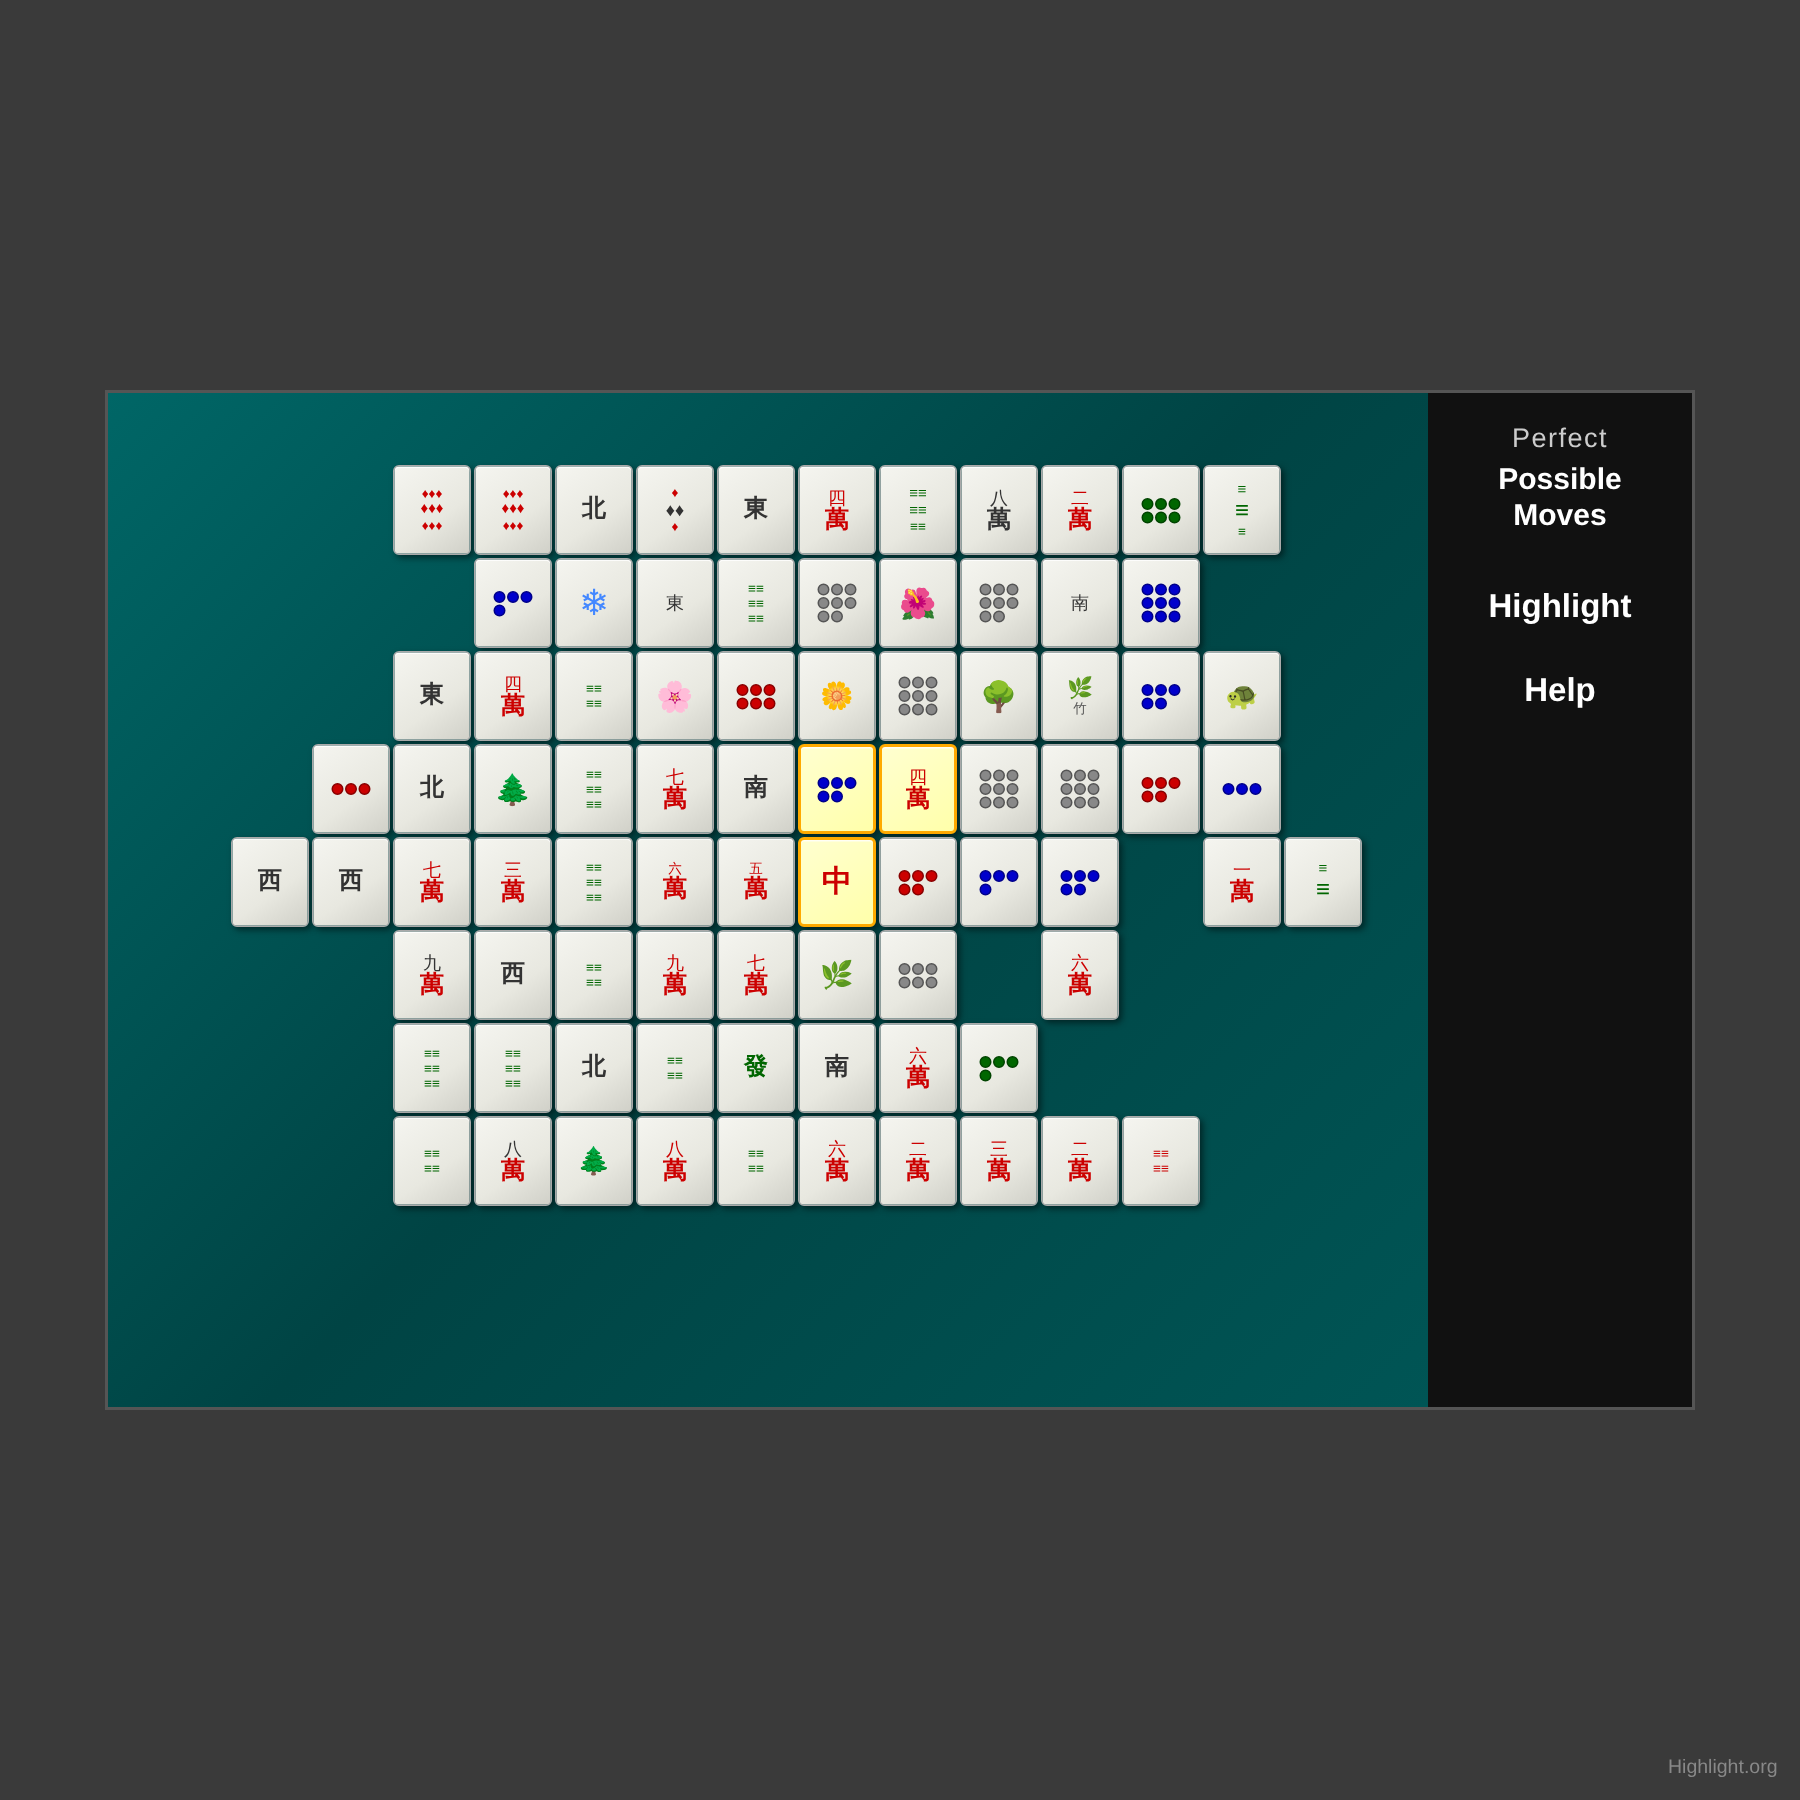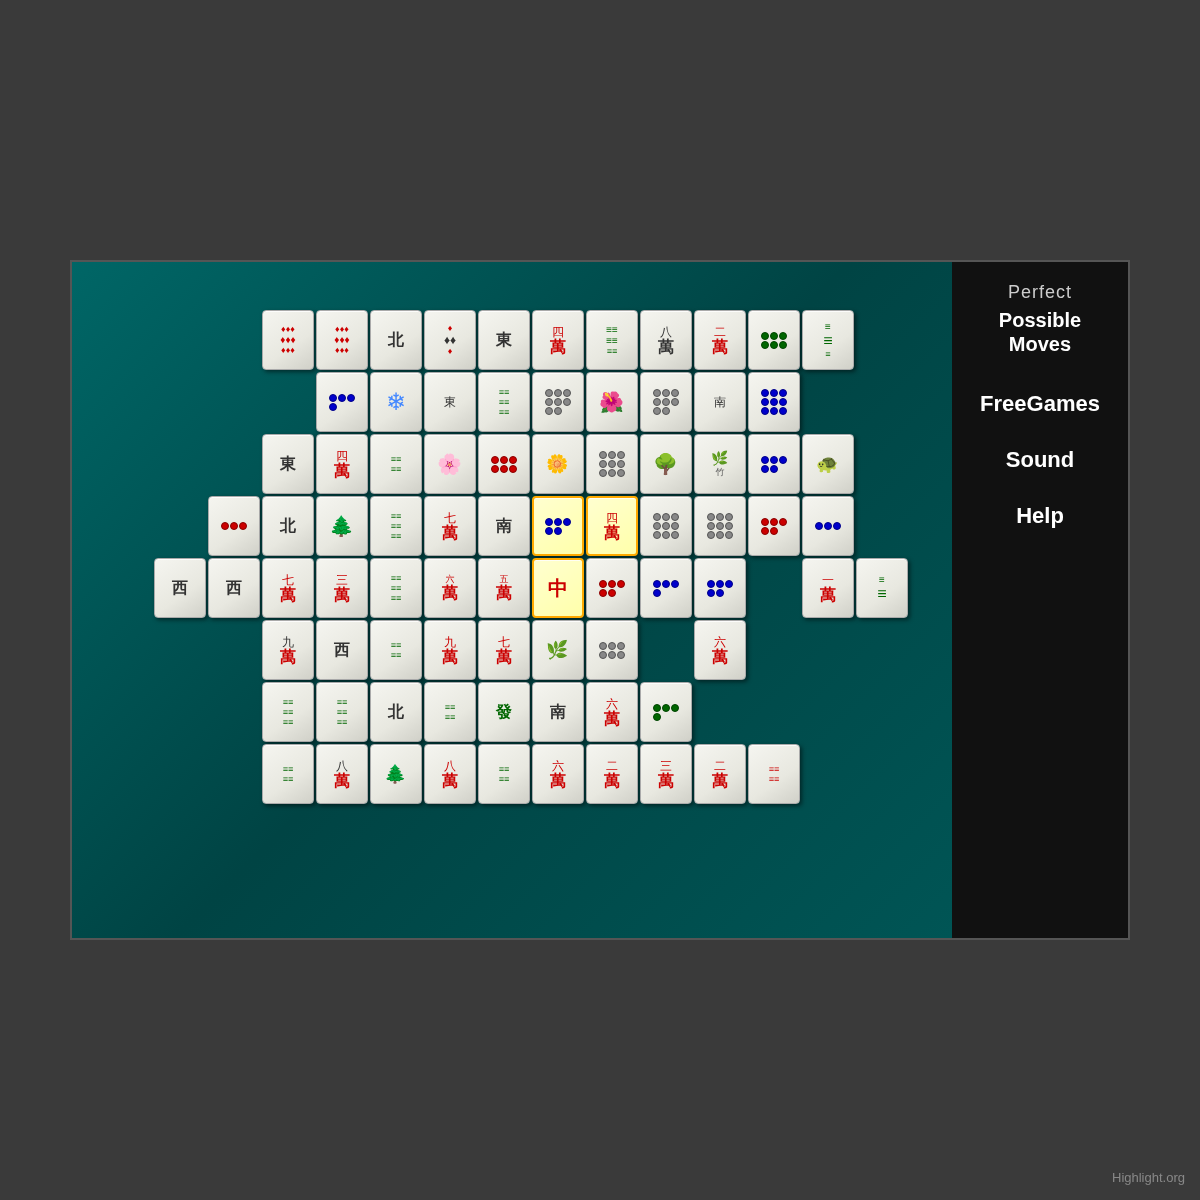--- a/index.html
+++ b/index.html
@@ -593,18 +593,17 @@
         <div class="top-char" style="color:#cc0000; font-size:9px">≡≡</div>
         <div class="main-char" style="color:#cc0000; font-size:9px">≡≡</div>
       </div>
 
     </div>
   </div>
 
   <div class="sidebar">
     <div class="perfect-label">Perfect</div>
     <div class="possible-moves-label">Possible<br>Moves</div>
-    <div class="action-btn">FreeGames</div>
-    <div class="action-btn">Sound</div>
+    <div class="action-btn">Highlight</div>
     <div class="action-btn">Help</div>
     <div class="freegames">Highlight.org</div>
   </div>
 </div>
 
 </body></html>

